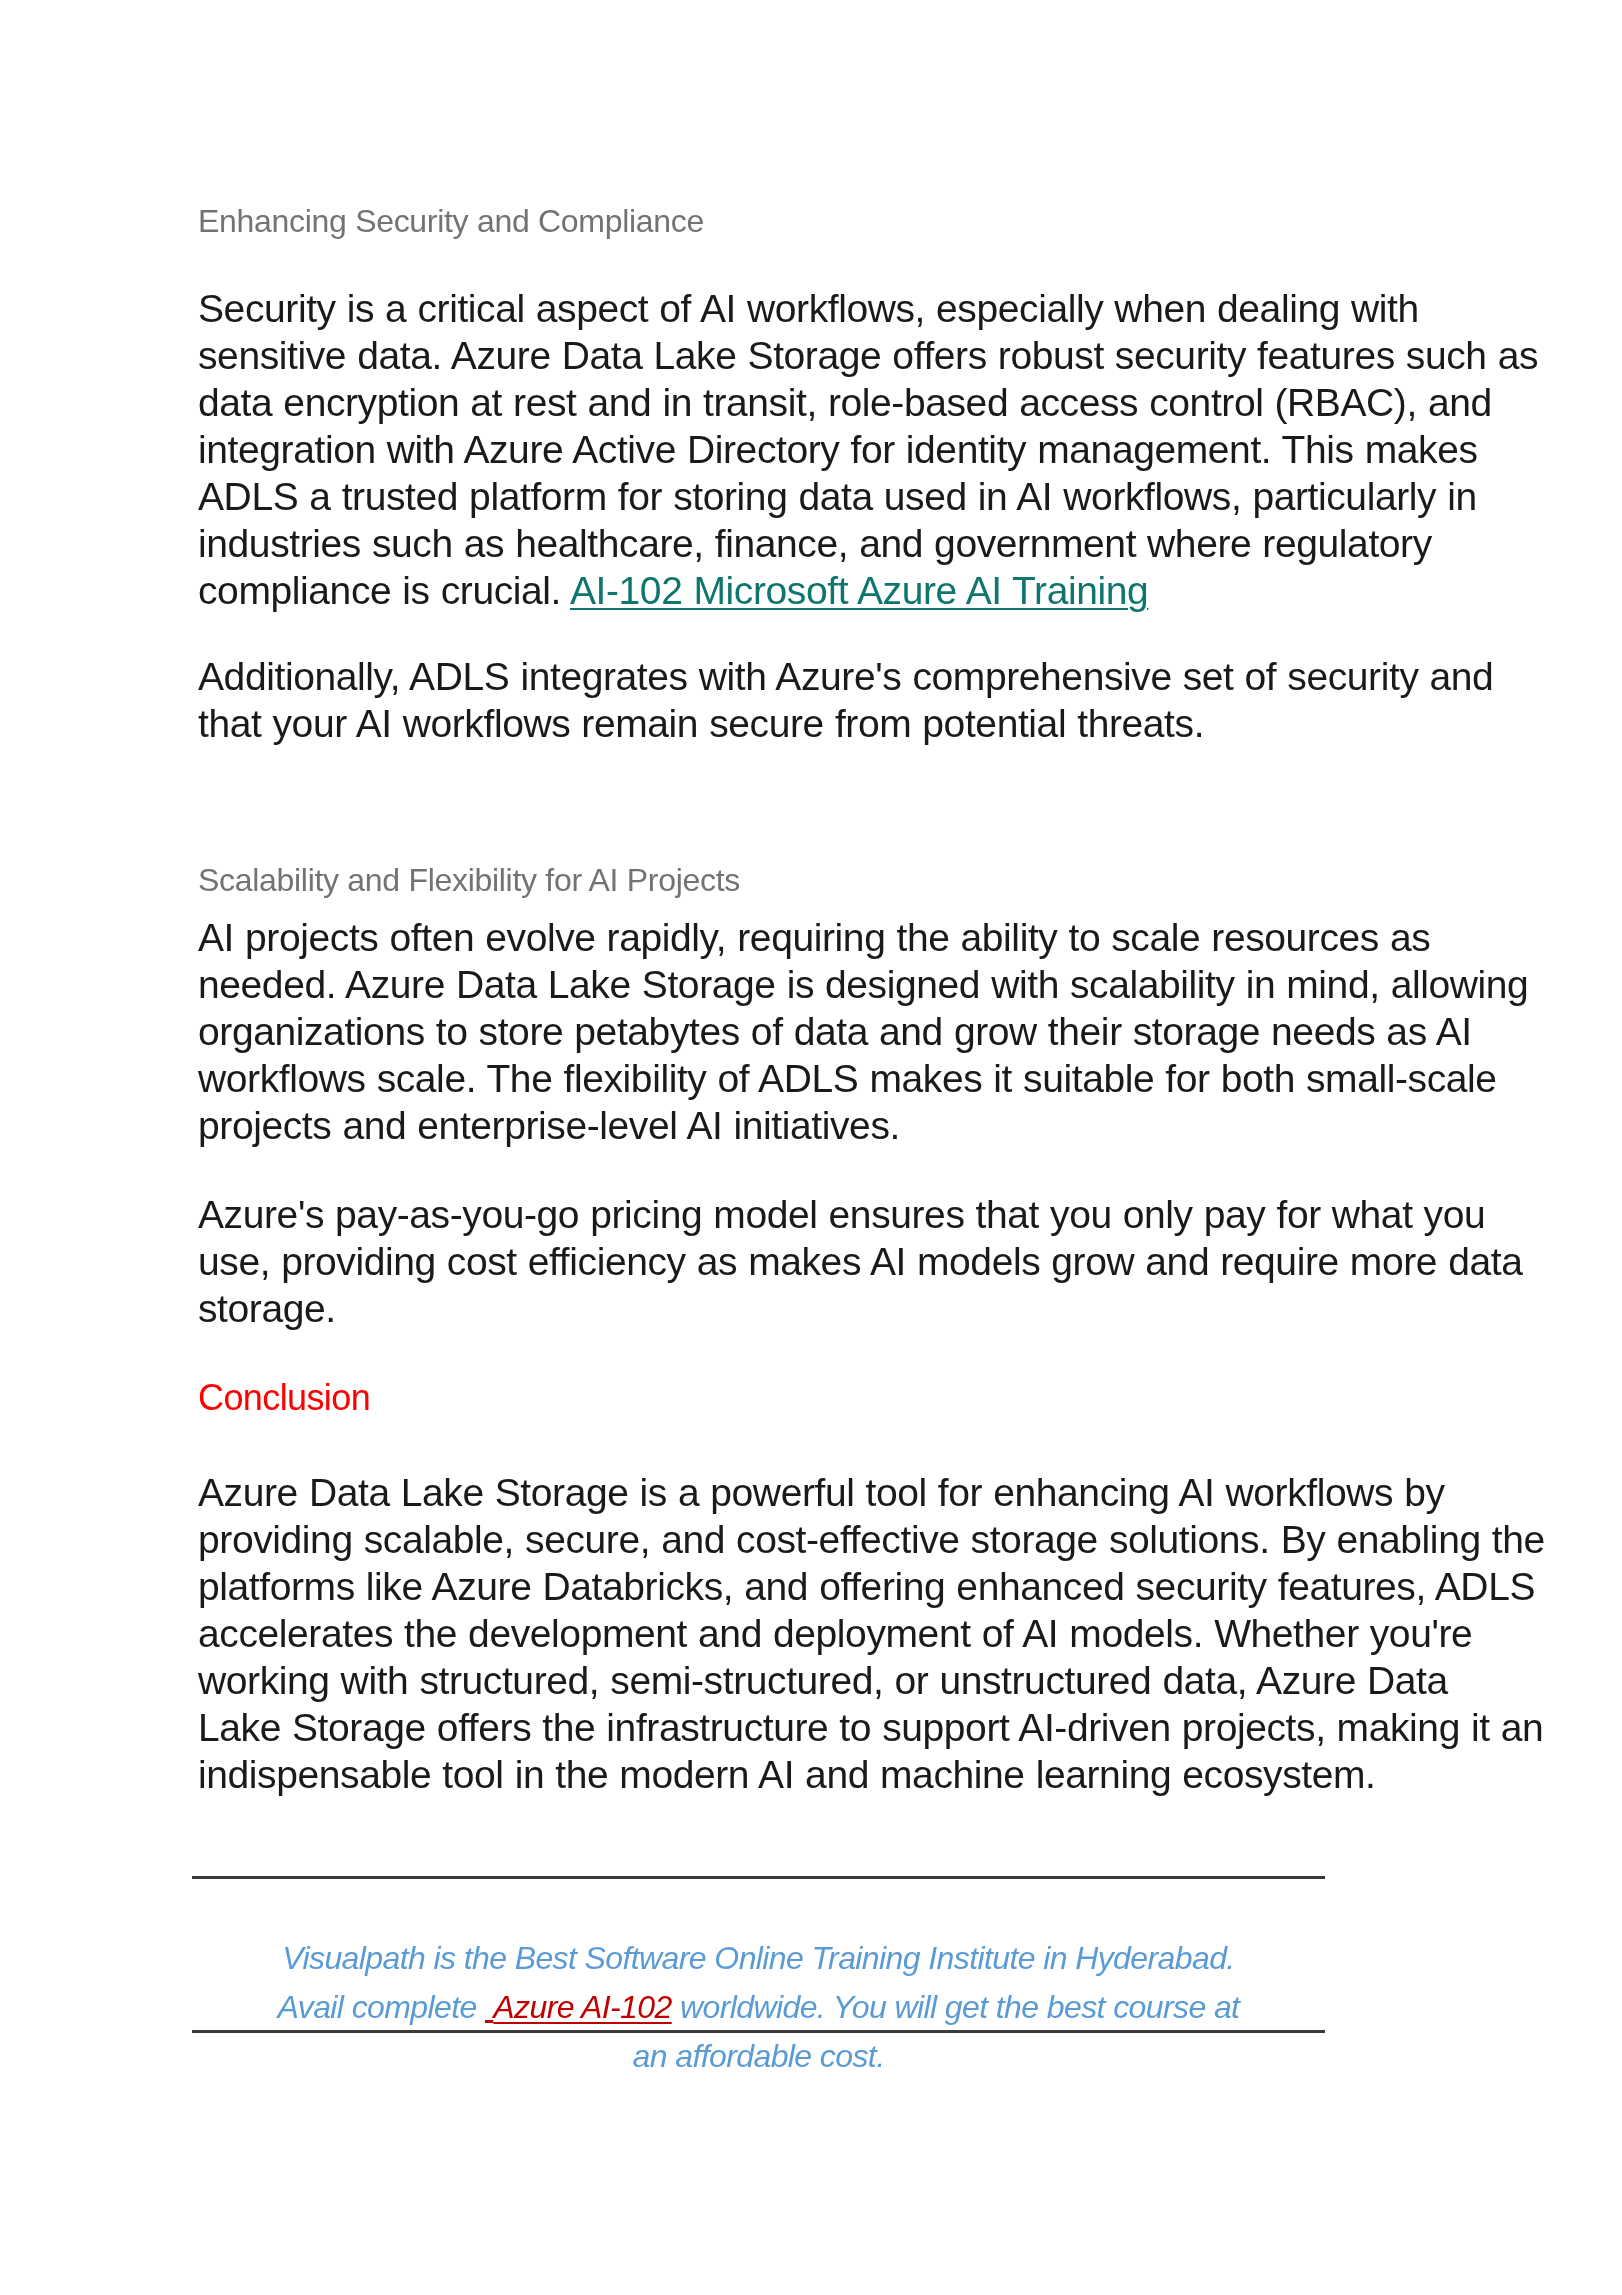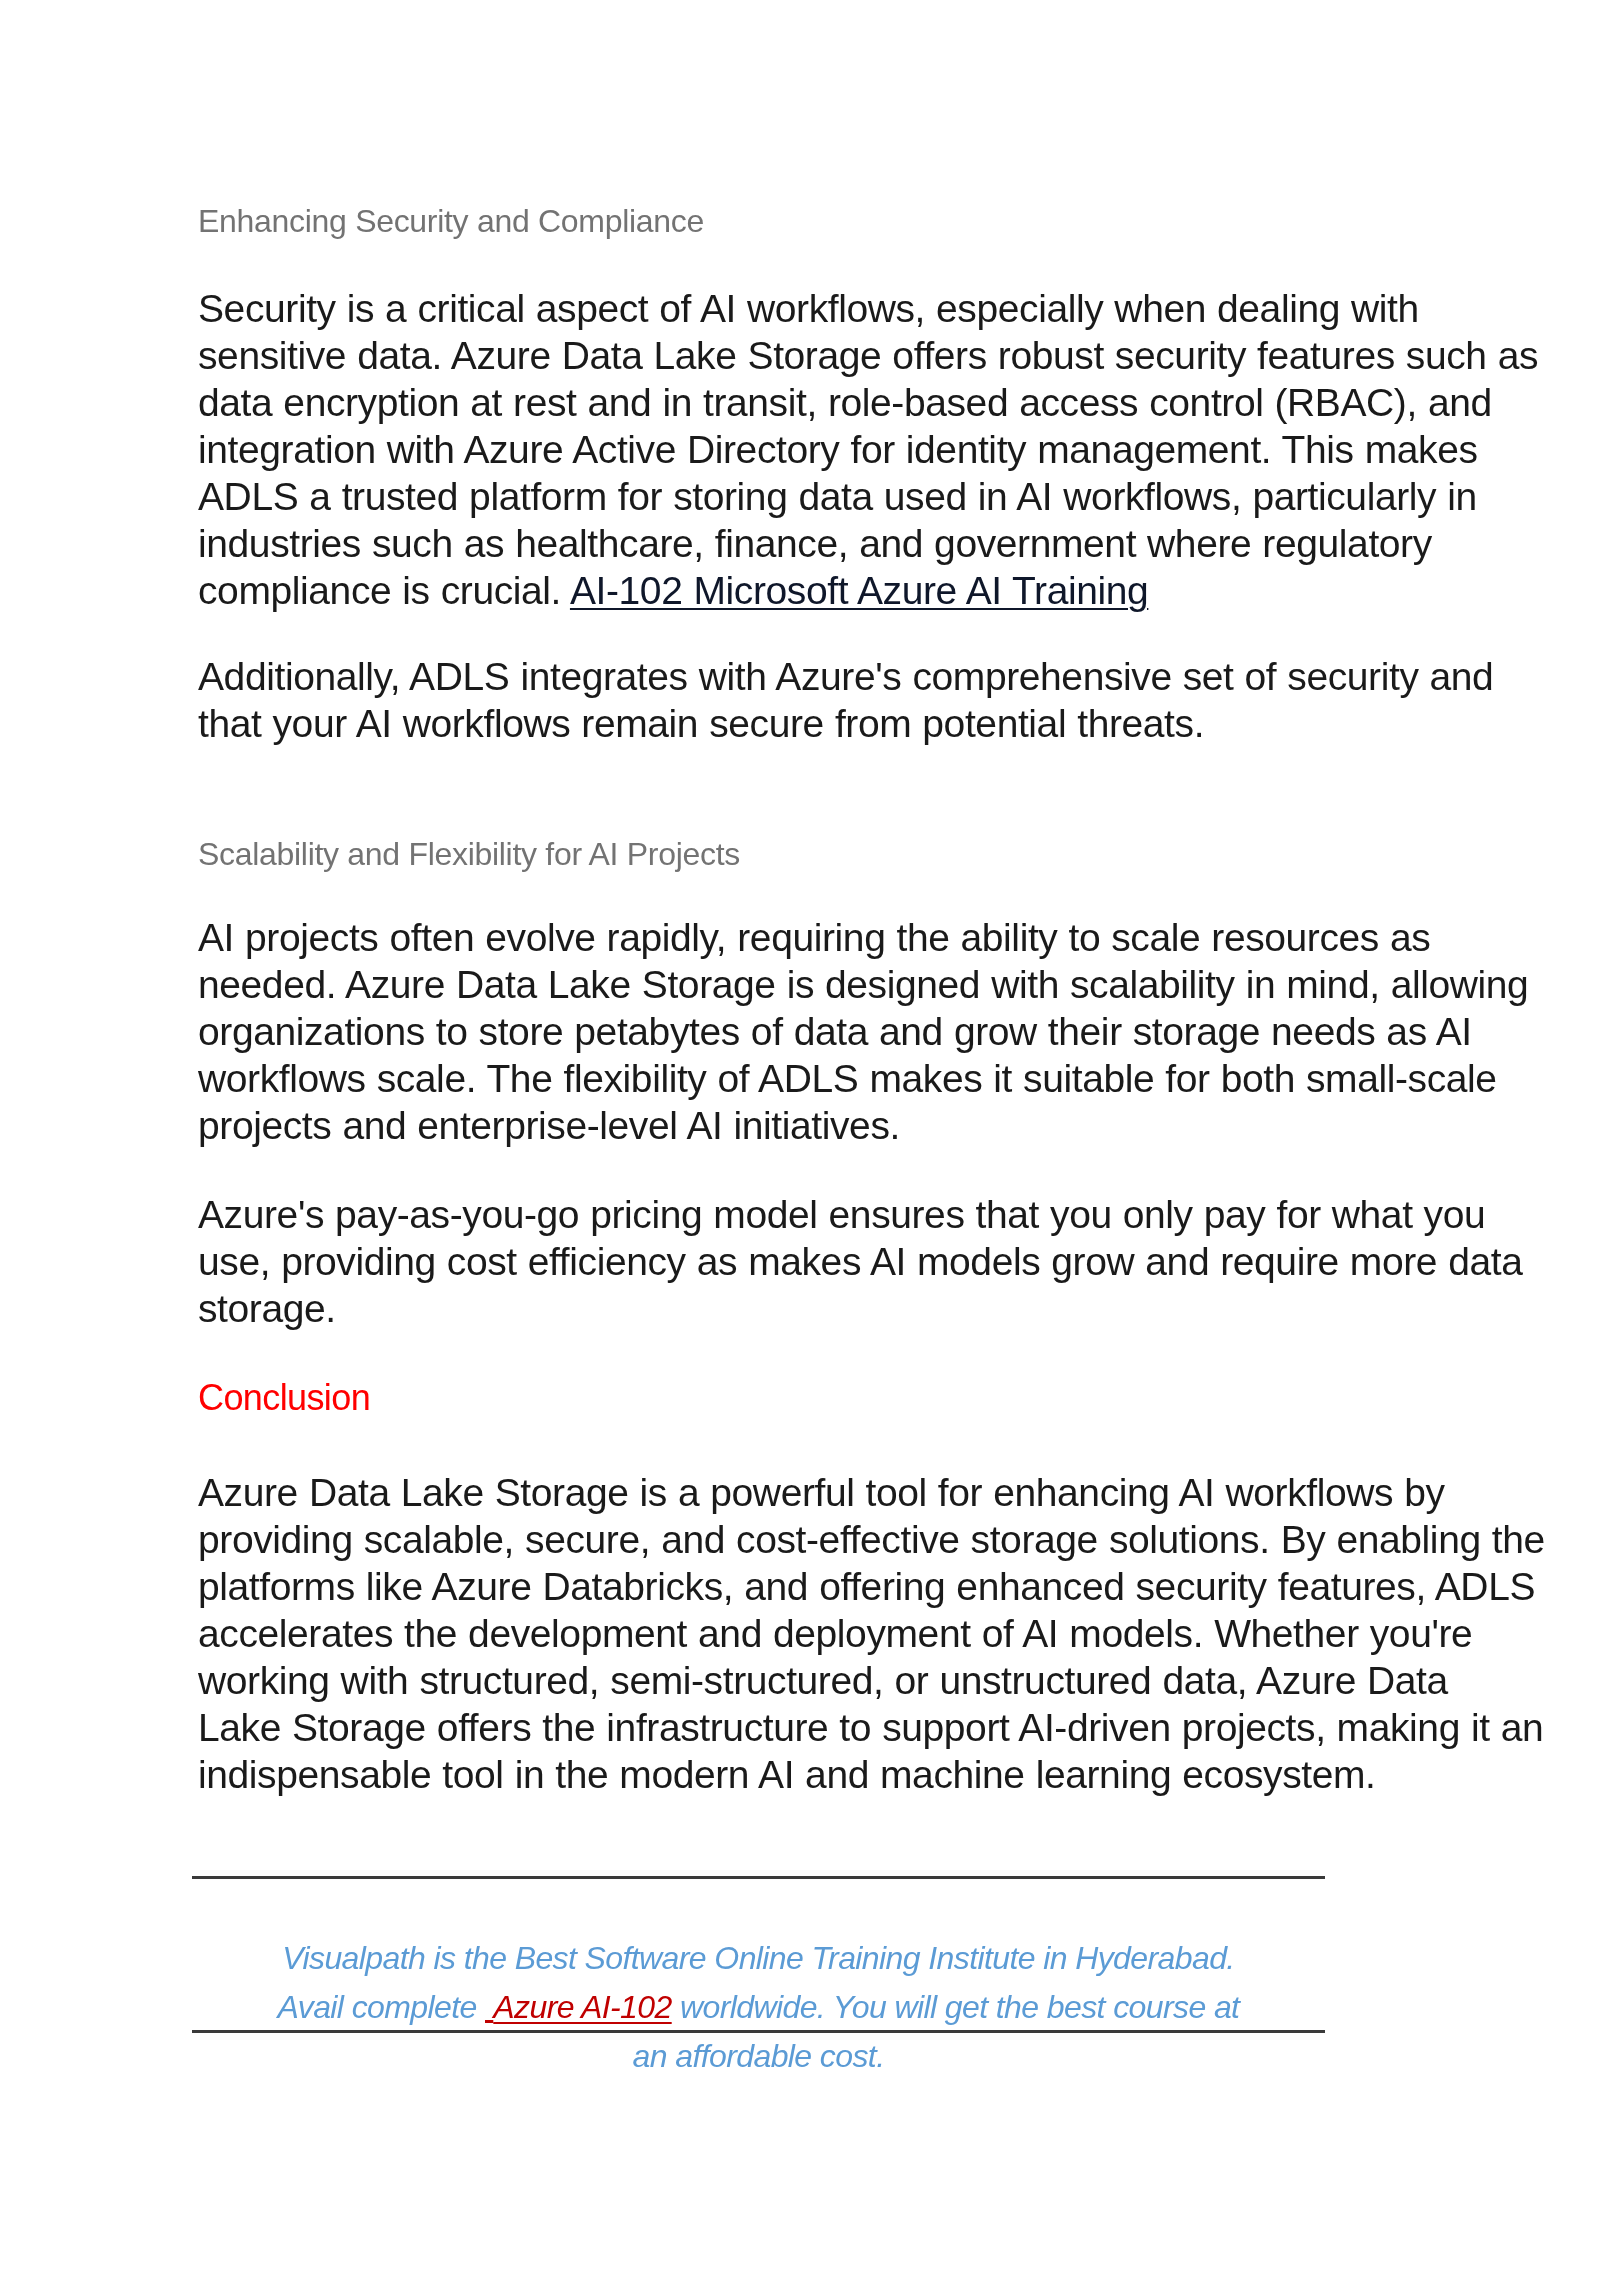--- a/index.html
+++ b/index.html
@@ -15,21 +15,21 @@
     font-family: "Liberation Sans", sans-serif;
     font-size: 36px; color: #FF0000; letter-spacing: -0.6px;
     white-space: nowrap; line-height: 51px;
   }
   .para {
     font-family: "Liberation Sans", sans-serif;
     font-size: 39px; color: #1a1a1a; line-height: 47px;
     width: 1281px; letter-spacing: -0.4px; word-spacing: 0.6px;
   }
   .para .ln { display: block; white-space: nowrap; }
-  a.link { color: #0f172a; text-decoration: underline; text-decoration-thickness: 1.9px; text-underline-offset: 3.8px; }
+  a.link { color: #0f766e; text-decoration: underline; text-decoration-thickness: 1.9px; text-underline-offset: 3.8px; }
   .rule { position: absolute; height: 2.5px; background: #3a3a3a; left: 192px; width: 1133px; }
   .footer {
     position: absolute; left: 192px; width: 1133px; text-align: center;
     font-family: "Liberation Sans", sans-serif; font-style: italic;
     font-size: 32px; color: #5B9BD5; line-height: 49px; letter-spacing: -0.6px; margin-top: 40px;
   }
   .footer .ln { display: block; white-space: nowrap; }
   a.footlink { color: #C00000; text-decoration: underline; text-decoration-thickness: 1.9px; text-underline-offset: 3.8px; }
   .spacer-u { color: #C00000; text-decoration: underline; }
 </style>
@@ -48,21 +48,21 @@
     <span class="ln">ADLS a trusted platform for storing data used in AI workflows, particularly in</span>
     <span class="ln">industries such as healthcare, finance, and government where regulatory</span>
     <span class="ln"><span>compliance is crucial.</span> <a class="link" href="#">AI-102 Microsoft Azure AI Training</a></span>
   </div>
 
   <div class="abs para" style="left:198px; top:653px;">
     <span class="ln">Additionally, ADLS integrates with Azure's comprehensive set of security and</span>
     <span class="ln">that your AI workflows remain secure from potential threats.</span>
   </div>
 
-  <div class="abs h2" style="left:198px; top:835px;text-align:center;">Scalability and Flexibility for AI Projects</div>
+  <div class="abs h2" style="left:198px; top:861px;text-align:center;">Scalability and Flexibility for AI Projects</div>
 
   <div class="abs para" style="left:198px; top:914px;">
     <span class="ln">AI projects often evolve rapidly, requiring the ability to scale resources as</span>
     <span class="ln">needed. Azure Data Lake Storage is designed with scalability in mind, allowing</span>
     <span class="ln">organizations to store petabytes of data and grow their storage needs as AI</span>
     <span class="ln">workflows scale. The flexibility of ADLS makes it suitable for both small-scale</span>
     <span class="ln">projects and enterprise-level AI initiatives.</span>
   </div>
 
   <div class="abs para" style="left:198px; top:1191px;">

